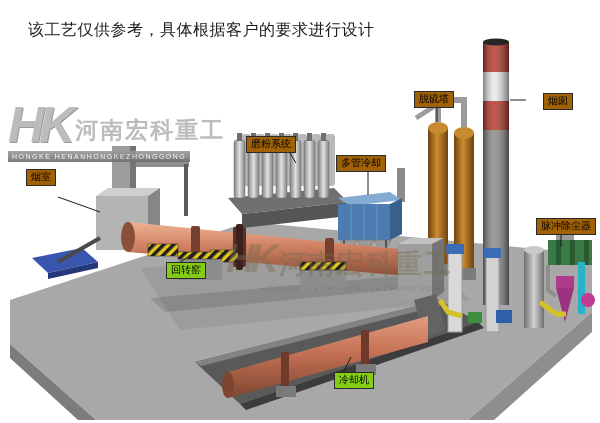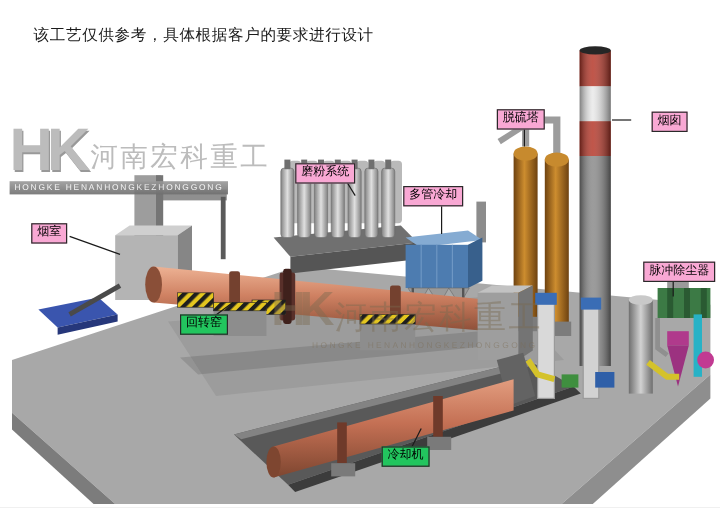--- a/index.html
+++ b/index.html
@@ -1,25 +1,25 @@
 <!DOCTYPE html>
 <html><head>
 <meta charset="utf-8">
 <style>
   * { margin:0; padding:0; box-sizing:border-box; }
   body { background:#dcdcdc; font-family:"Liberation Sans", sans-serif; }
   .stage { position:relative; width:600px; height:423px; background:#ffffff; overflow:hidden; margin:0 auto; }
   .scene-svg { position:absolute; left:0; top:0; }
-  .disclaimer { position:absolute; left:28px; top:20px; font-size:13px; color:#1a1a1a; letter-spacing:0.5px; z-index:6; }
-  .callout { position:absolute; background:#f9a8d4; border:1px solid #2a2a2a; color:#000; font-size:10px; line-height:1.25; padding:1px 4px; white-space:nowrap; z-index:5; }
-  .callout--yellow { background:#22c55e; }
+  .disclaimer { position:absolute; left:28px; top:20px; font-size:16px; color:#1a1a1a; letter-spacing:0.5px; z-index:6; }
+  .callout { position:absolute; background:#a16207; border:1px solid #2a2a2a; color:#000; font-size:10px; line-height:1.25; padding:1px 4px; white-space:nowrap; z-index:5; }
+  .callout--yellow { background:#84cc16;margin-left:16px; }
   .wm { position:absolute; pointer-events:none; z-index:4; }
   .wm-logo-row { display:flex; align-items:flex-start; gap:5px; }
-  .wm-hk { font-weight:bold; font-size:50px; line-height:0.9; color:#b5b5b5; letter-spacing:-5px; text-shadow:1px 1px 0 #8f8f8f; }
-  .wm-cn { font-size:23px; font-weight:normal; color:#b5b5b5; margin-top:12px; letter-spacing:2px; white-space:nowrap; }
+  .wm-hk { font-weight:bold; font-style:italic; font-size:50px; line-height:0.9; color:#b5b5b5; letter-spacing:-5px; text-shadow:1px 1px 0 #8f8f8f; }
+  .wm-cn { font-size:23px; font-weight:bold; color:#b5b5b5; margin-top:12px; letter-spacing:2px; white-space:nowrap; }
   .wm-banner { margin-top:3px; background:linear-gradient(#9a9a9a,#6f6f6f); color:#f5f5f5; font-size:7px; letter-spacing:1.5px; text-align:center; padding:2px 4px; white-space:nowrap; }
   .wm--corner { left:8px; top:103px; width:182px; opacity:0.9; }
   .wm--center { left:226px; top:240px; width:256px; opacity:0.42; }
   .wm--center .wm-hk { font-size:40px; color:#7a6a50; text-shadow:none; }
   .wm--center .wm-cn { font-size:27px; color:#7a6a50; margin-top:6px; }
   .wm--center .wm-banner { background:none; color:#7a6a50; padding:0; letter-spacing:2px; }
 </style>
 </head>
 <body>
 
@@ -246,21 +246,21 @@
   </div>
 
   <div class="wm wm--center">
     <div class="wm-logo-row">
       <span class="wm-hk">HK</span>
       <span class="wm-cn">河南宏科重工</span>
     </div>
     <div class="wm-banner">HONGKE HENANHONGKEZHONGGONG</div>
   </div>
 
-  <div class="callout" style="left:26px;top:186px">烟室</div>
+  <div class="callout" style="left:26px;top:169px">烟室</div>
   <div class="callout callout--yellow" style="left:150px;top:262px">回转窑</div>
   <div class="callout" style="left:246px;top:136px">磨粉系统</div>
   <div class="callout" style="left:336px;top:155px">多管冷却</div>
   <div class="callout" style="left:414px;top:91px">脱硫塔</div>
   <div class="callout" style="left:543px;top:93px">烟囱</div>
   <div class="callout" style="left:536px;top:218px">脉冲除尘器</div>
   <div class="callout callout--yellow" style="left:318px;top:372px">冷却机</div>
 
 </div>
 

